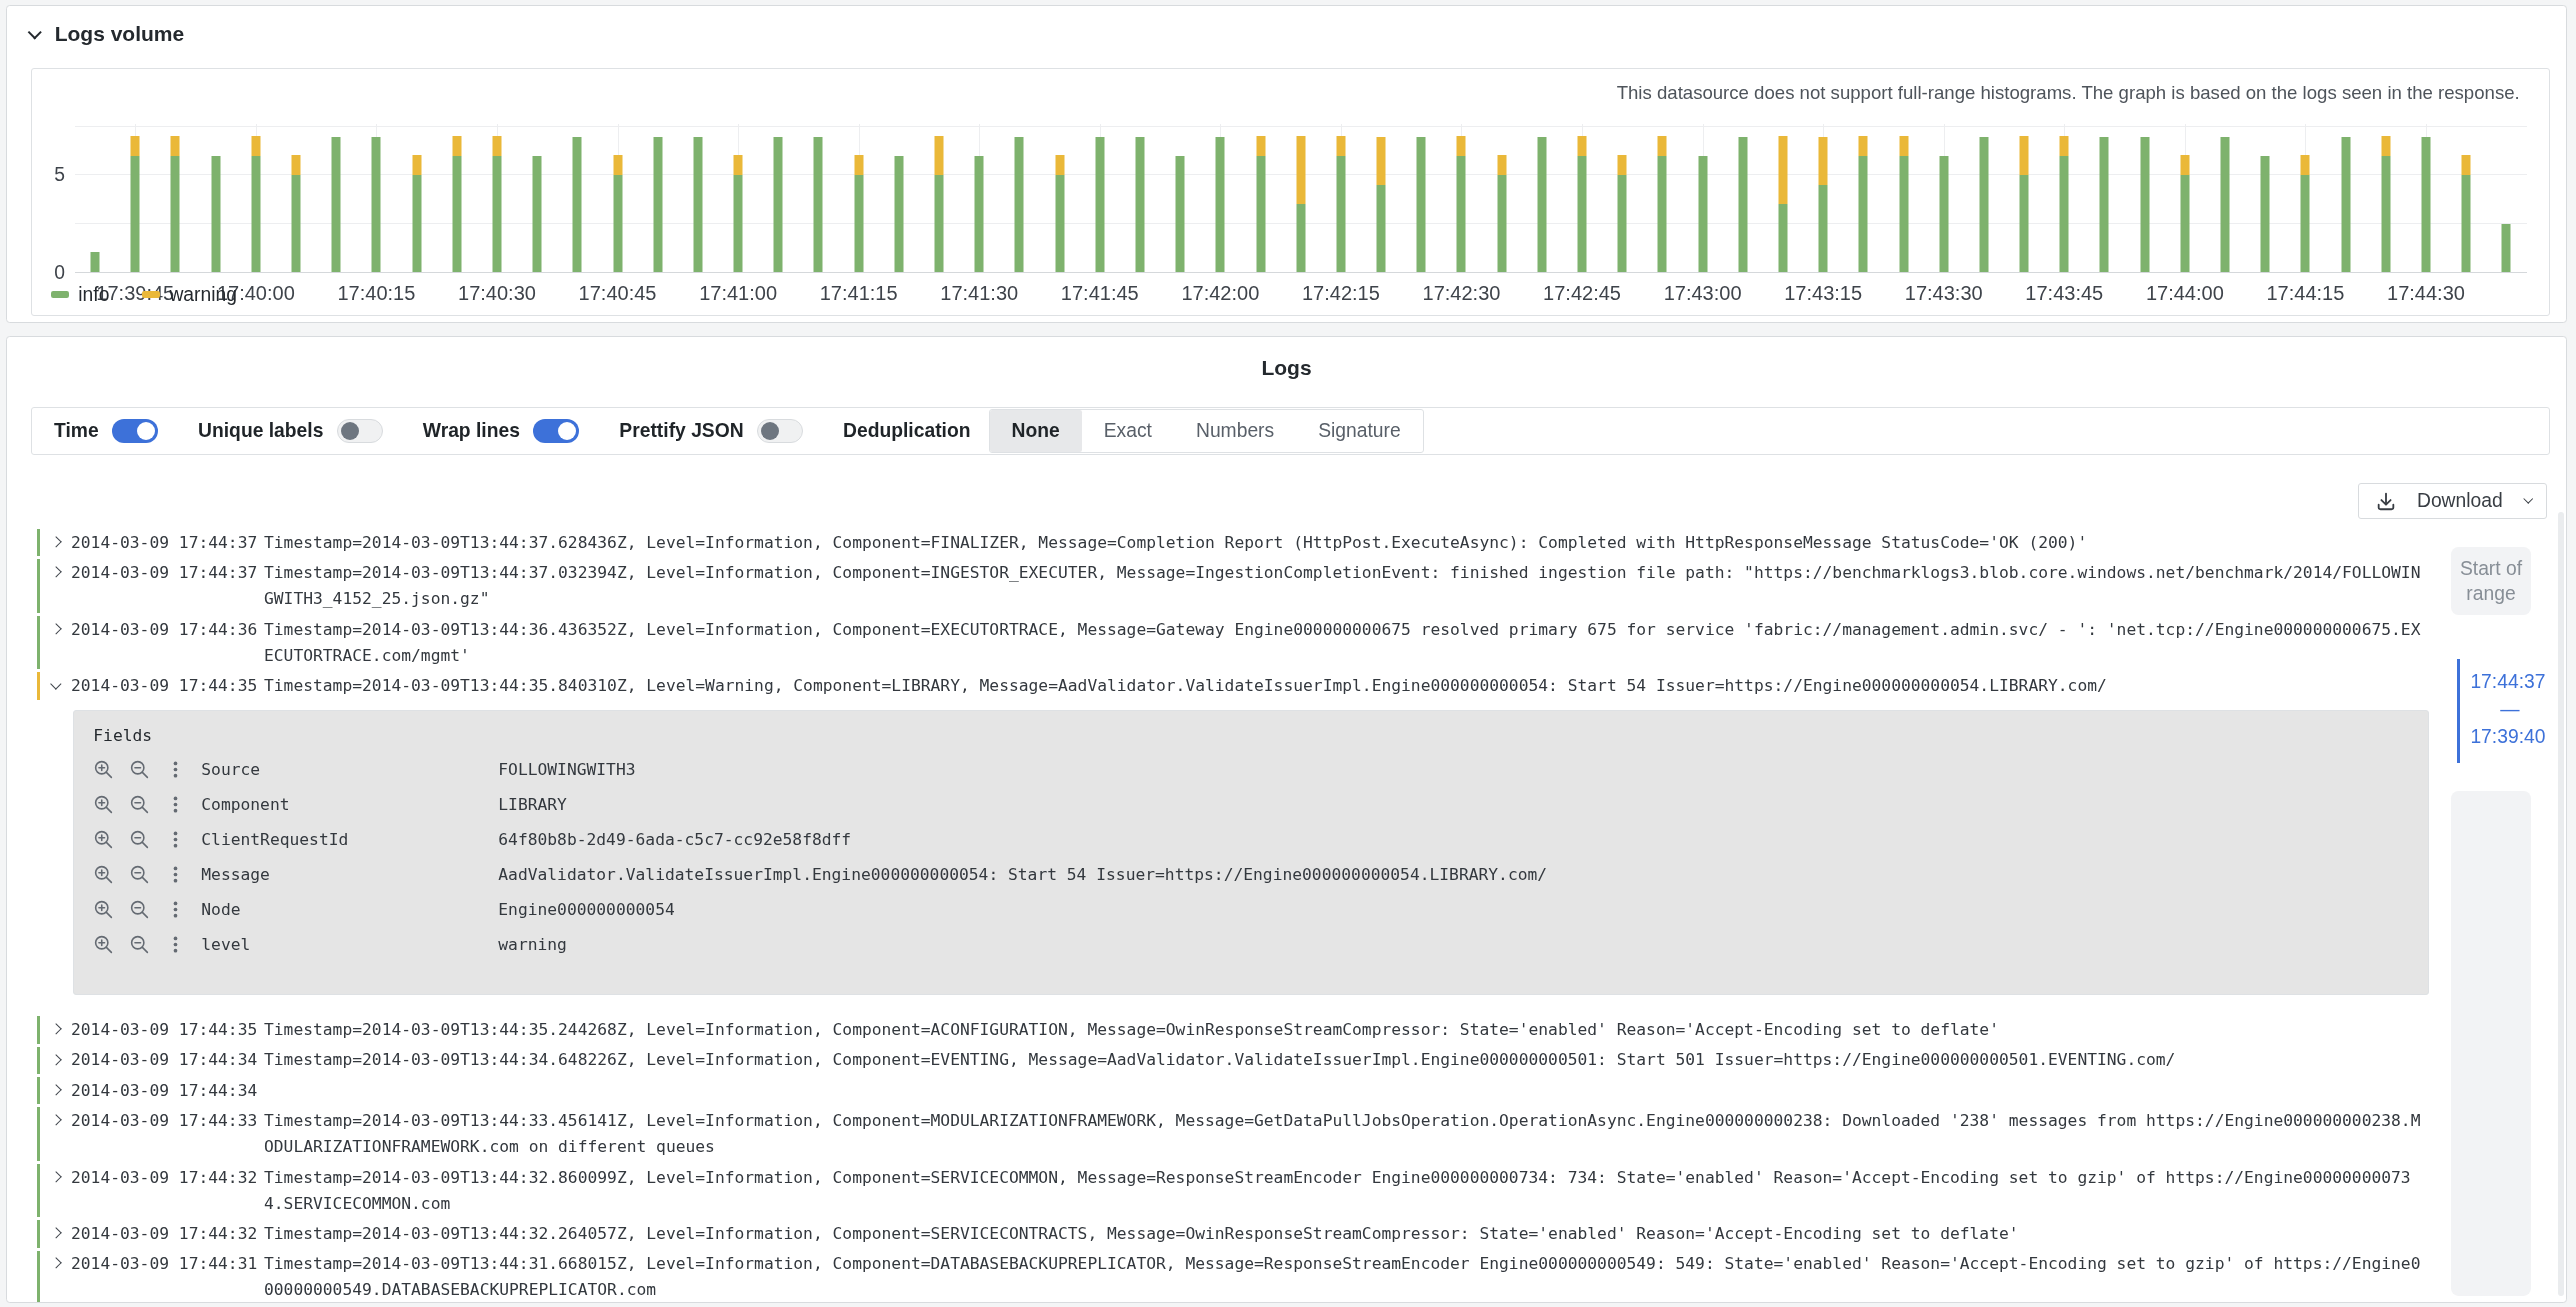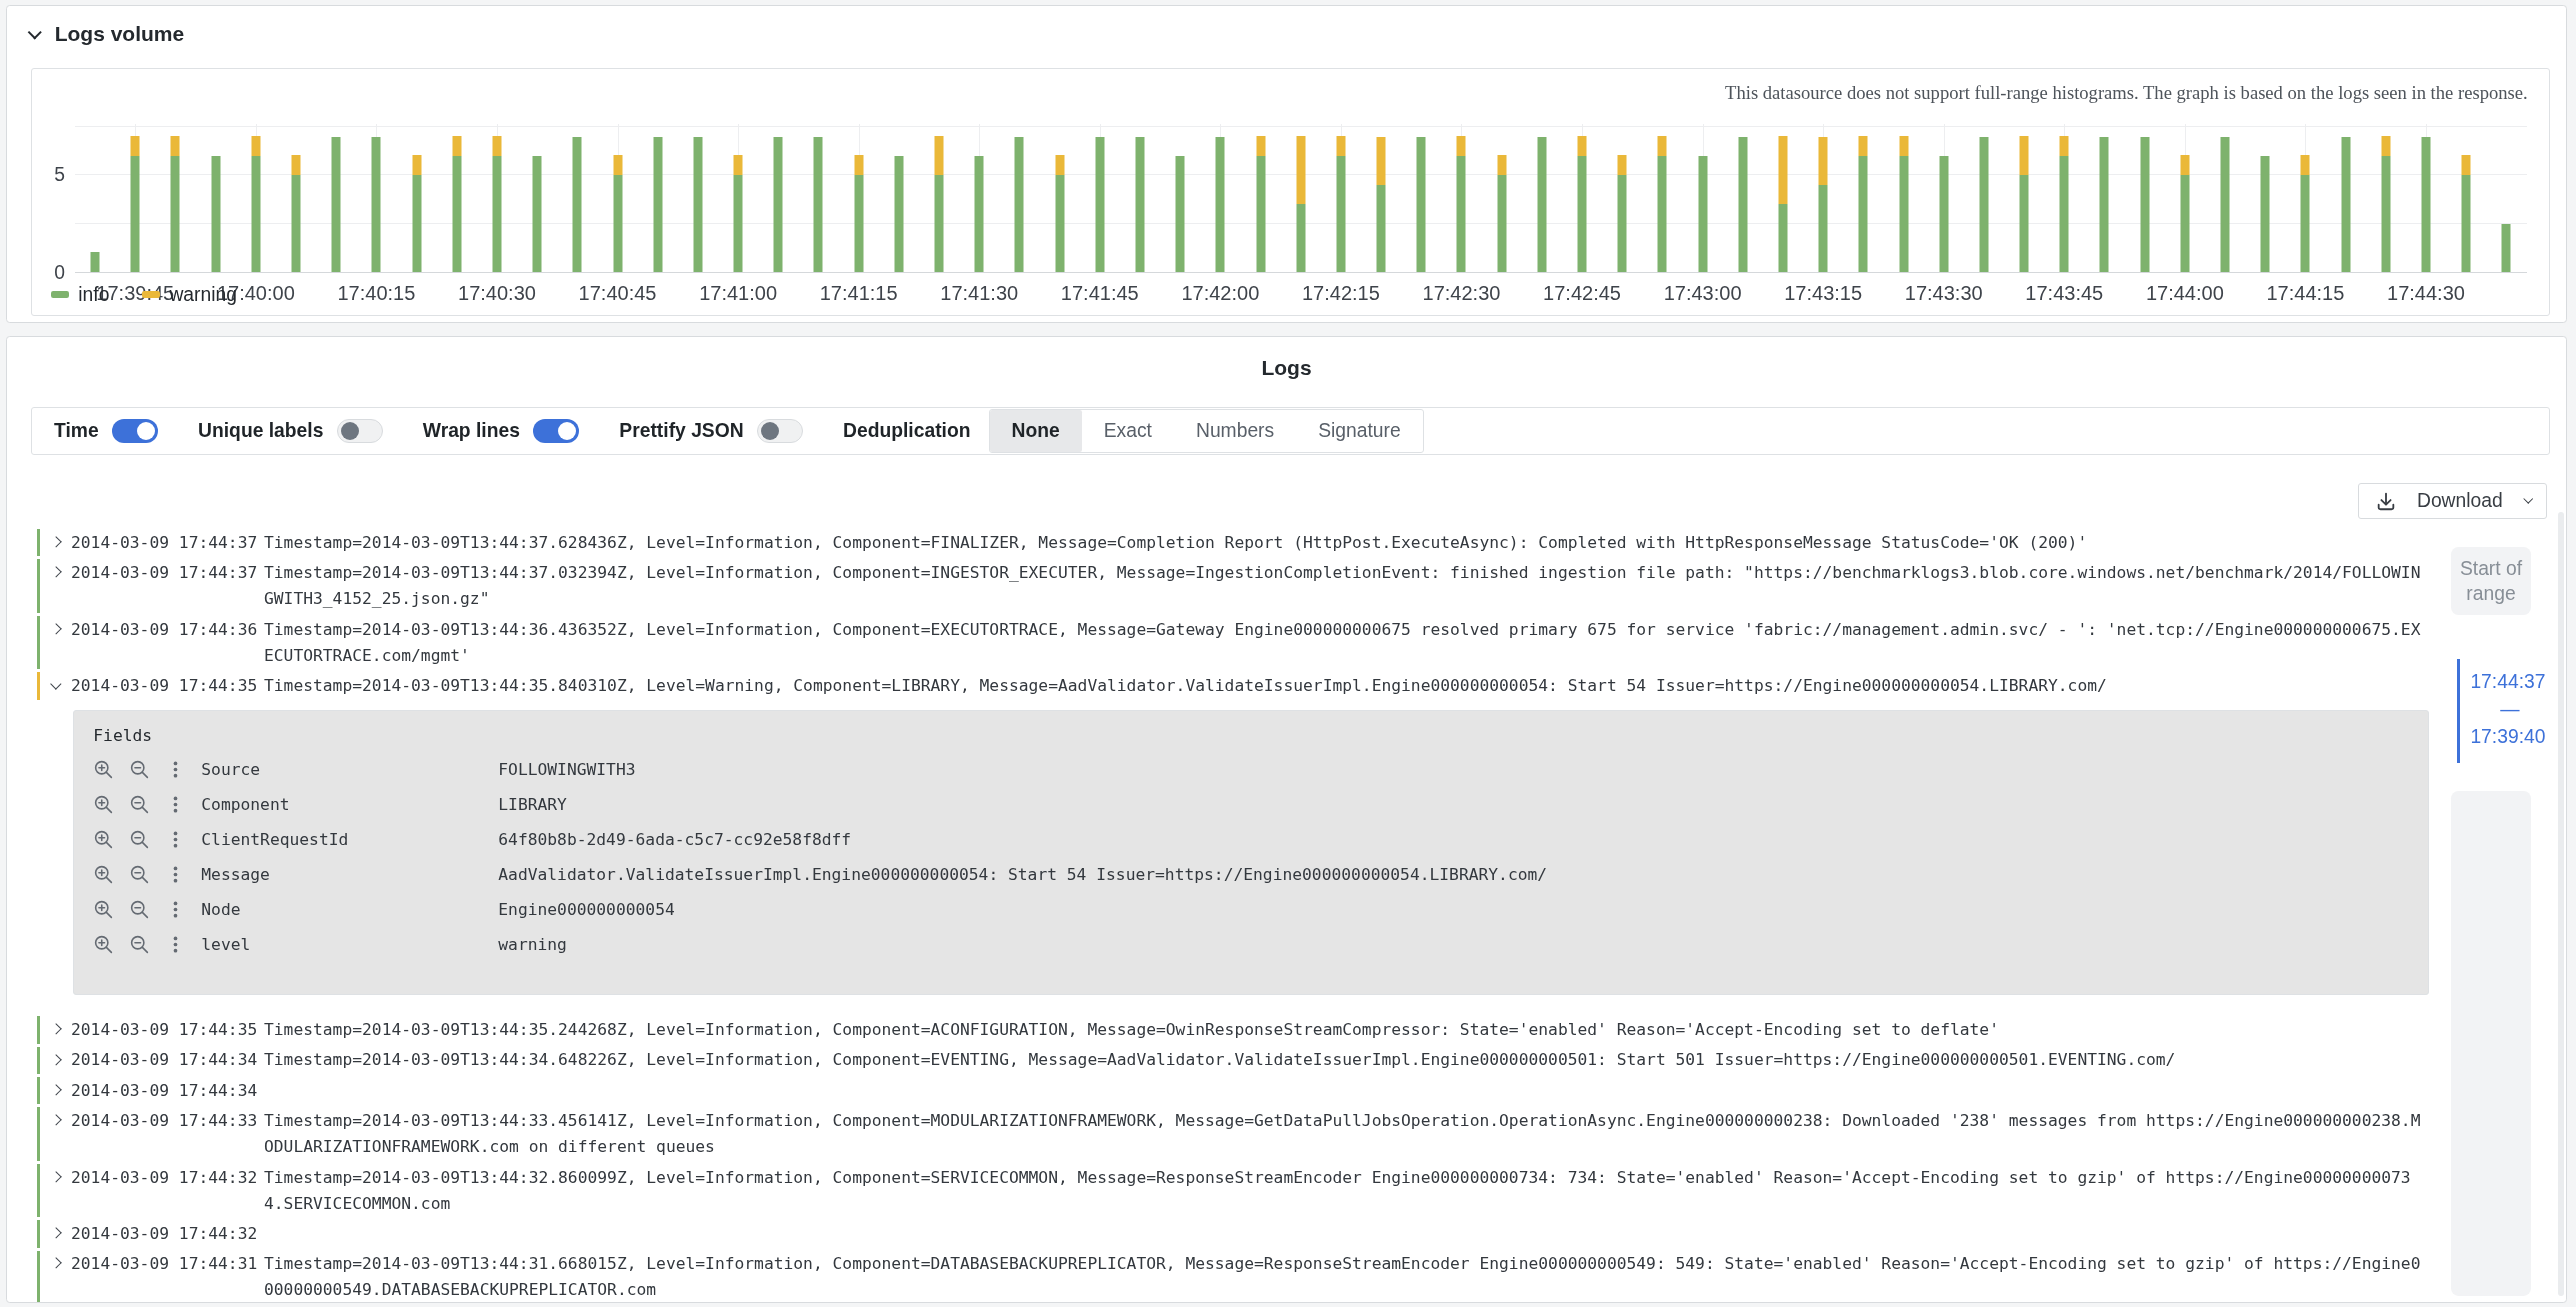--- a/index.html
+++ b/index.html
@@ -12,21 +12,21 @@
     position:relative;
   }
   .panel { position:absolute; background:#FFFFFF; border:0.7px solid #D8DBDE; border-radius:3.7px; }
 
   
   #volume-panel { left:6px; top:4.5px; width:2561px; height:318px; }
   .vol-header { display:flex; align-items:center; gap:16.3px; padding:16.3px 0 0 21px; }
   .vol-title { font-size:21px; font-weight:600; }
   .chev { display:inline-block; width:10.4px; height:10.4px; border-right:2.2px solid #24292E; border-bottom:2.2px solid #24292E; transform:rotate(45deg) translateY(-2.2px); }
   .chart-box { position:absolute; left:24px; right:16.3px; top:62px; bottom:6px; border:0.7px solid #DEE1E4; border-radius:3px; background:#fff; }
-  .chart-notice { position:absolute; top:13.4px; right:21px; font-size:18.6px; color:#4E545B;font-family:Liberation Serif, serif; }
+  .chart-notice { position:absolute; top:13.4px; right:29px; font-size:18.6px; color:#4E545B; }
   .plot { position:absolute; left:43px; right:22px; top:55px; height:149px; border-bottom:0.7px solid #D5D8DB; display:flex; align-items:flex-end; }
   .hgrid { position:absolute; left:0; right:0; height:0.7px; background:#EDEEF0; }
   .ylab { position:absolute; left:-40px; width:30px; text-align:right; font-size:19.3px; color:#3E434A; }
   .slot { flex:1 1 0; position:relative; height:100%; }
   .vgrid { position:absolute; left:50%; top:0; bottom:0; width:0.7px; background:#EDEEF0; }
   .bar { position:absolute; left:50%; transform:translateX(-50%); bottom:0; width:9px; display:flex; flex-direction:column; z-index:2; }
   .xtick { position:absolute; top:calc(100% + 10.4px); left:50%; transform:translateX(-50%); font-size:20px; color:#3E434A; white-space:nowrap; }
   .legend { position:absolute; left:19.3px; bottom:9px; display:flex; gap:33px; align-items:center; font-size:19.3px; color:#24292E; }
   .legend-item { display:flex; align-items:center; gap:9px; }
   .swatch { width:18px; height:7.4px; border-radius:2.2px; display:inline-block; }
@@ -746,20 +746,21 @@
         <span class="row-text">Timestamp=2014-03-09T13:44:33.456141Z, Level=Information, Component=MODULARIZATIONFRAMEWORK, Message=GetDataPullJobsOperation.OperationAsync.Engine000000000238: Downloaded '238' messages from https://Engine000000000238.MODULARIZATIONFRAMEWORK.com on different queues</span>
       </div>
       <div class="log-row info">
         <span class="row-chev"></span>
         <span class="row-time">2014-03-09 17:44:32</span>
         <span class="row-text">Timestamp=2014-03-09T13:44:32.860099Z, Level=Information, Component=SERVICECOMMON, Message=ResponseStreamEncoder Engine000000000734: 734: State='enabled' Reason='Accept-Encoding set to gzip' of https://Engine000000000734.SERVICECOMMON.com</span>
       </div>
       <div class="log-row info">
         <span class="row-chev"></span>
         <span class="row-time">2014-03-09 17:44:32</span>
+        <span class="row-text">Timestamp=2014-03-09T13:44:32.264057Z, Level=Information, Component=SERVICECONTRACTS, Message=OwinResponseStreamCompressor: State='enabled' Reason='Accept-Encoding set to deflate'</span>
       </div>
       <div class="log-row info">
         <span class="row-chev"></span>
         <span class="row-time">2014-03-09 17:44:31</span>
         <span class="row-text">Timestamp=2014-03-09T13:44:31.668015Z, Level=Information, Component=DATABASEBACKUPREPLICATOR, Message=ResponseStreamEncoder Engine000000000549: 549: State='enabled' Reason='Accept-Encoding set to gzip' of https://Engine000000000549.DATABASEBACKUPREPLICATOR.com</span>
       </div>
     </div>
 
   <div class="nav-start">Start of range</div>
   <div class="nav-range">

